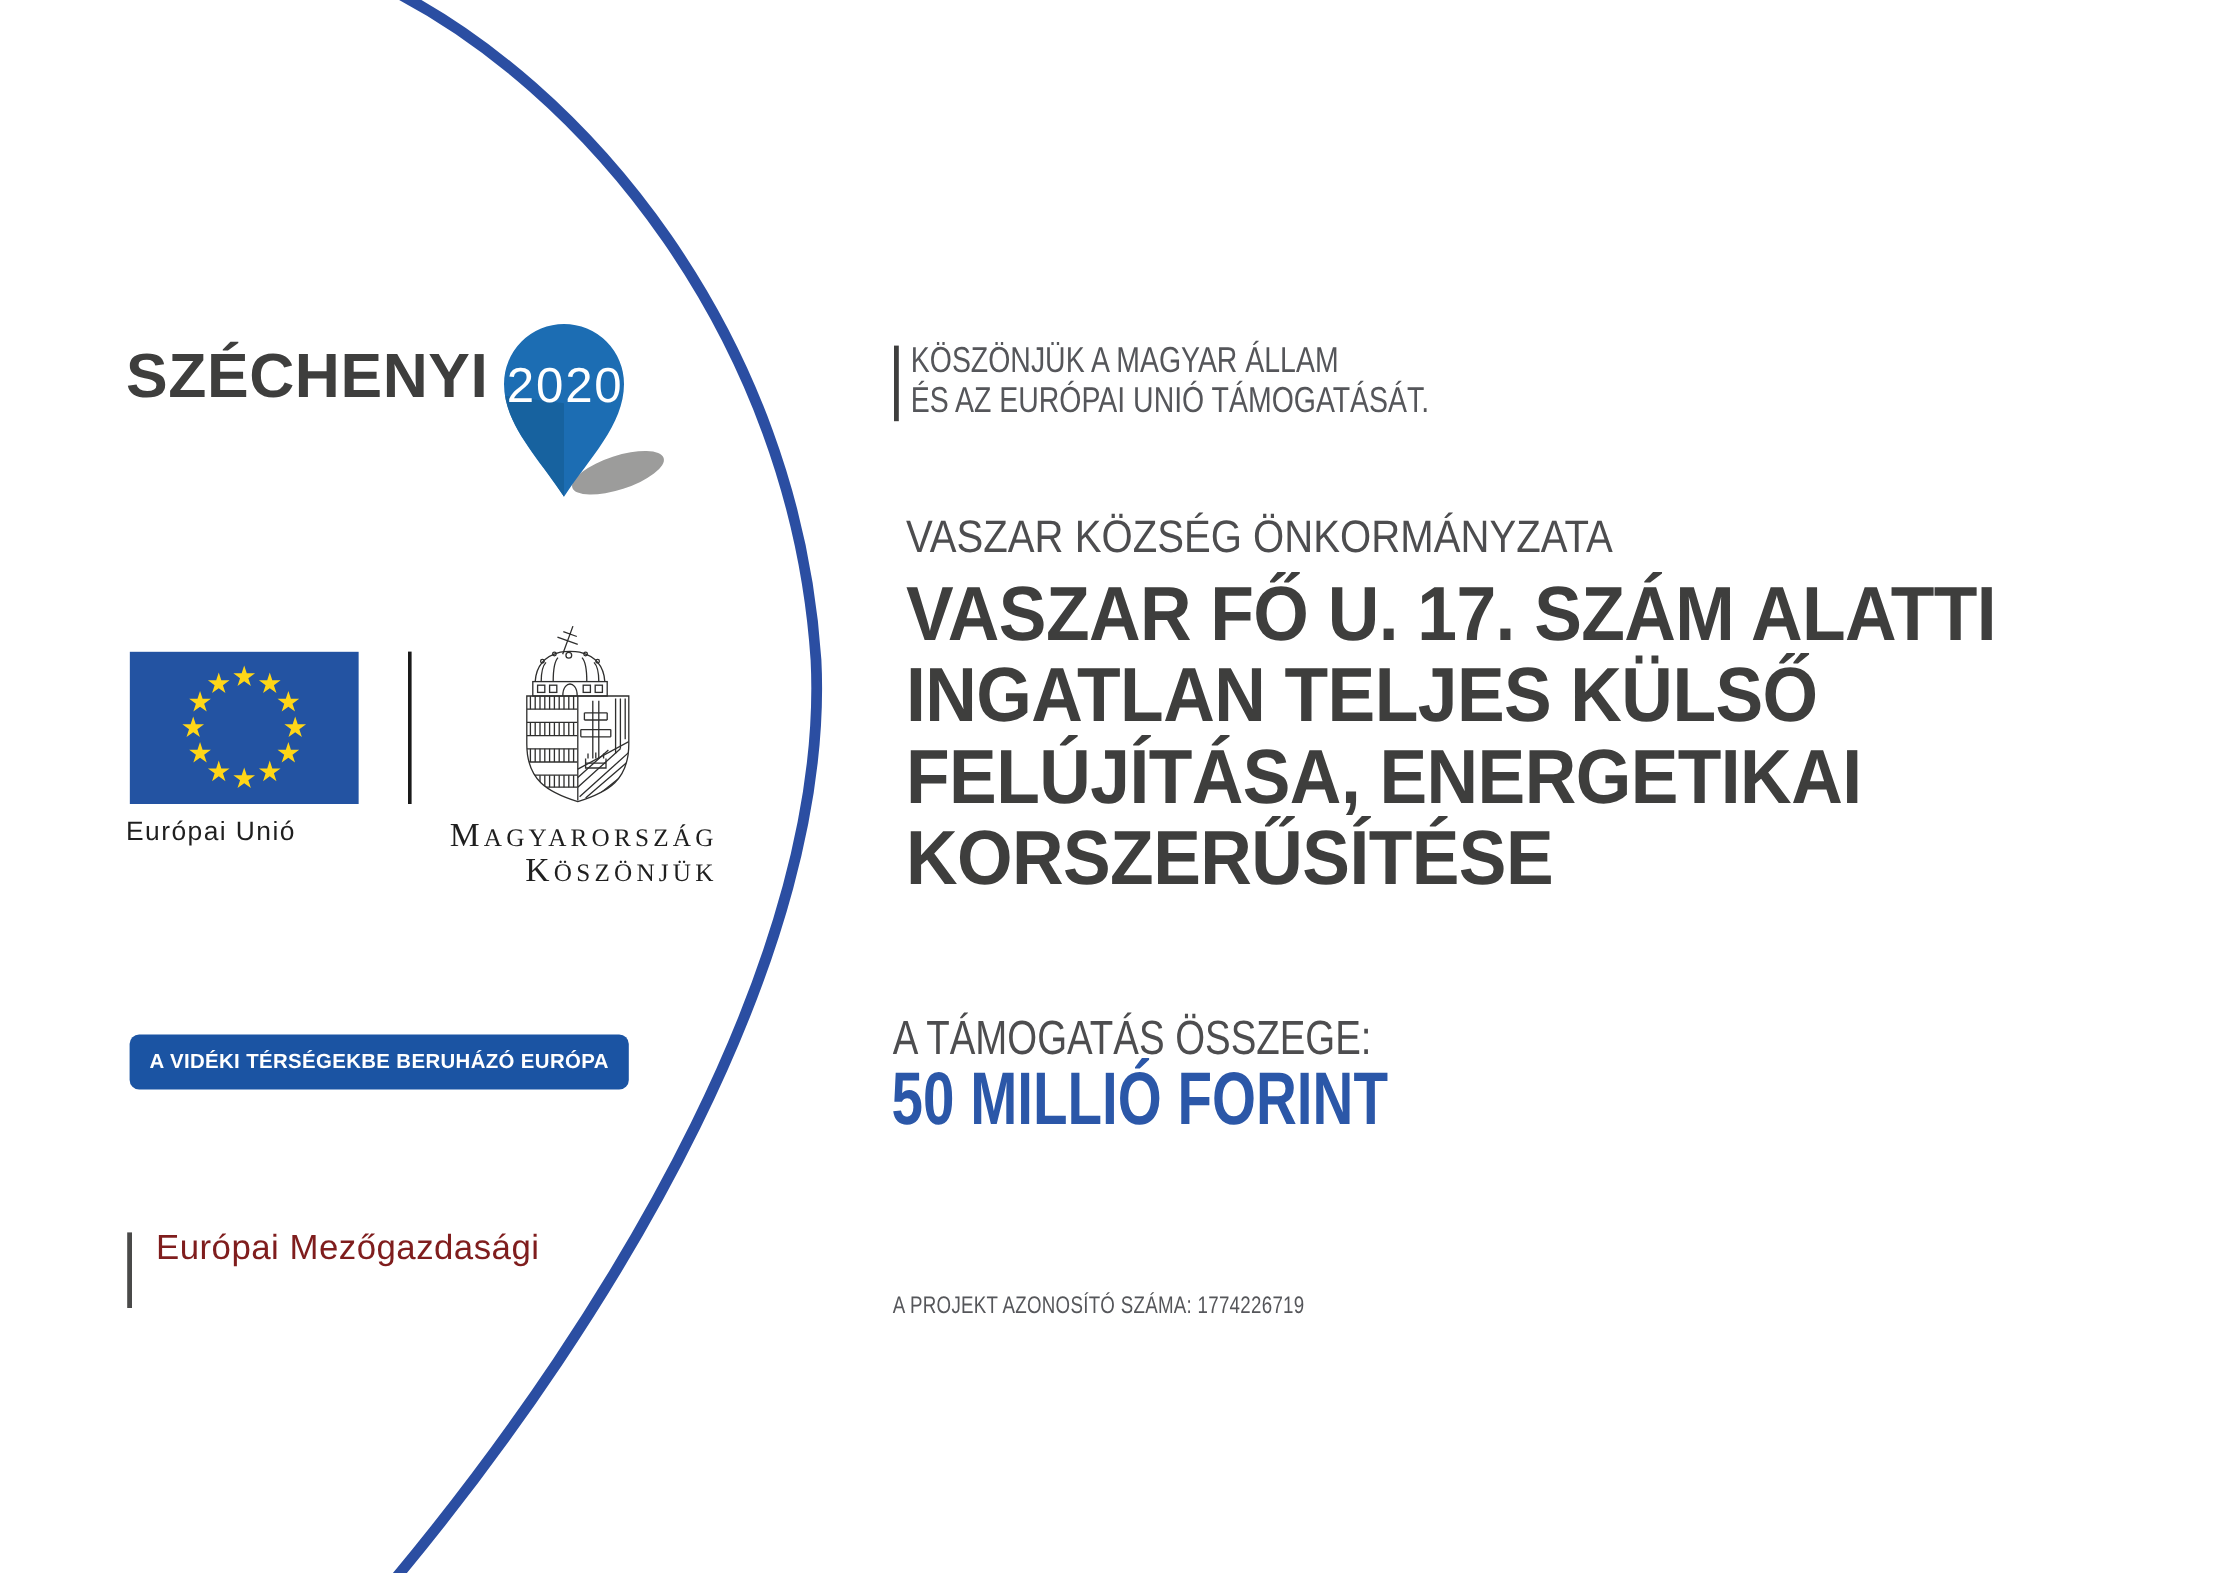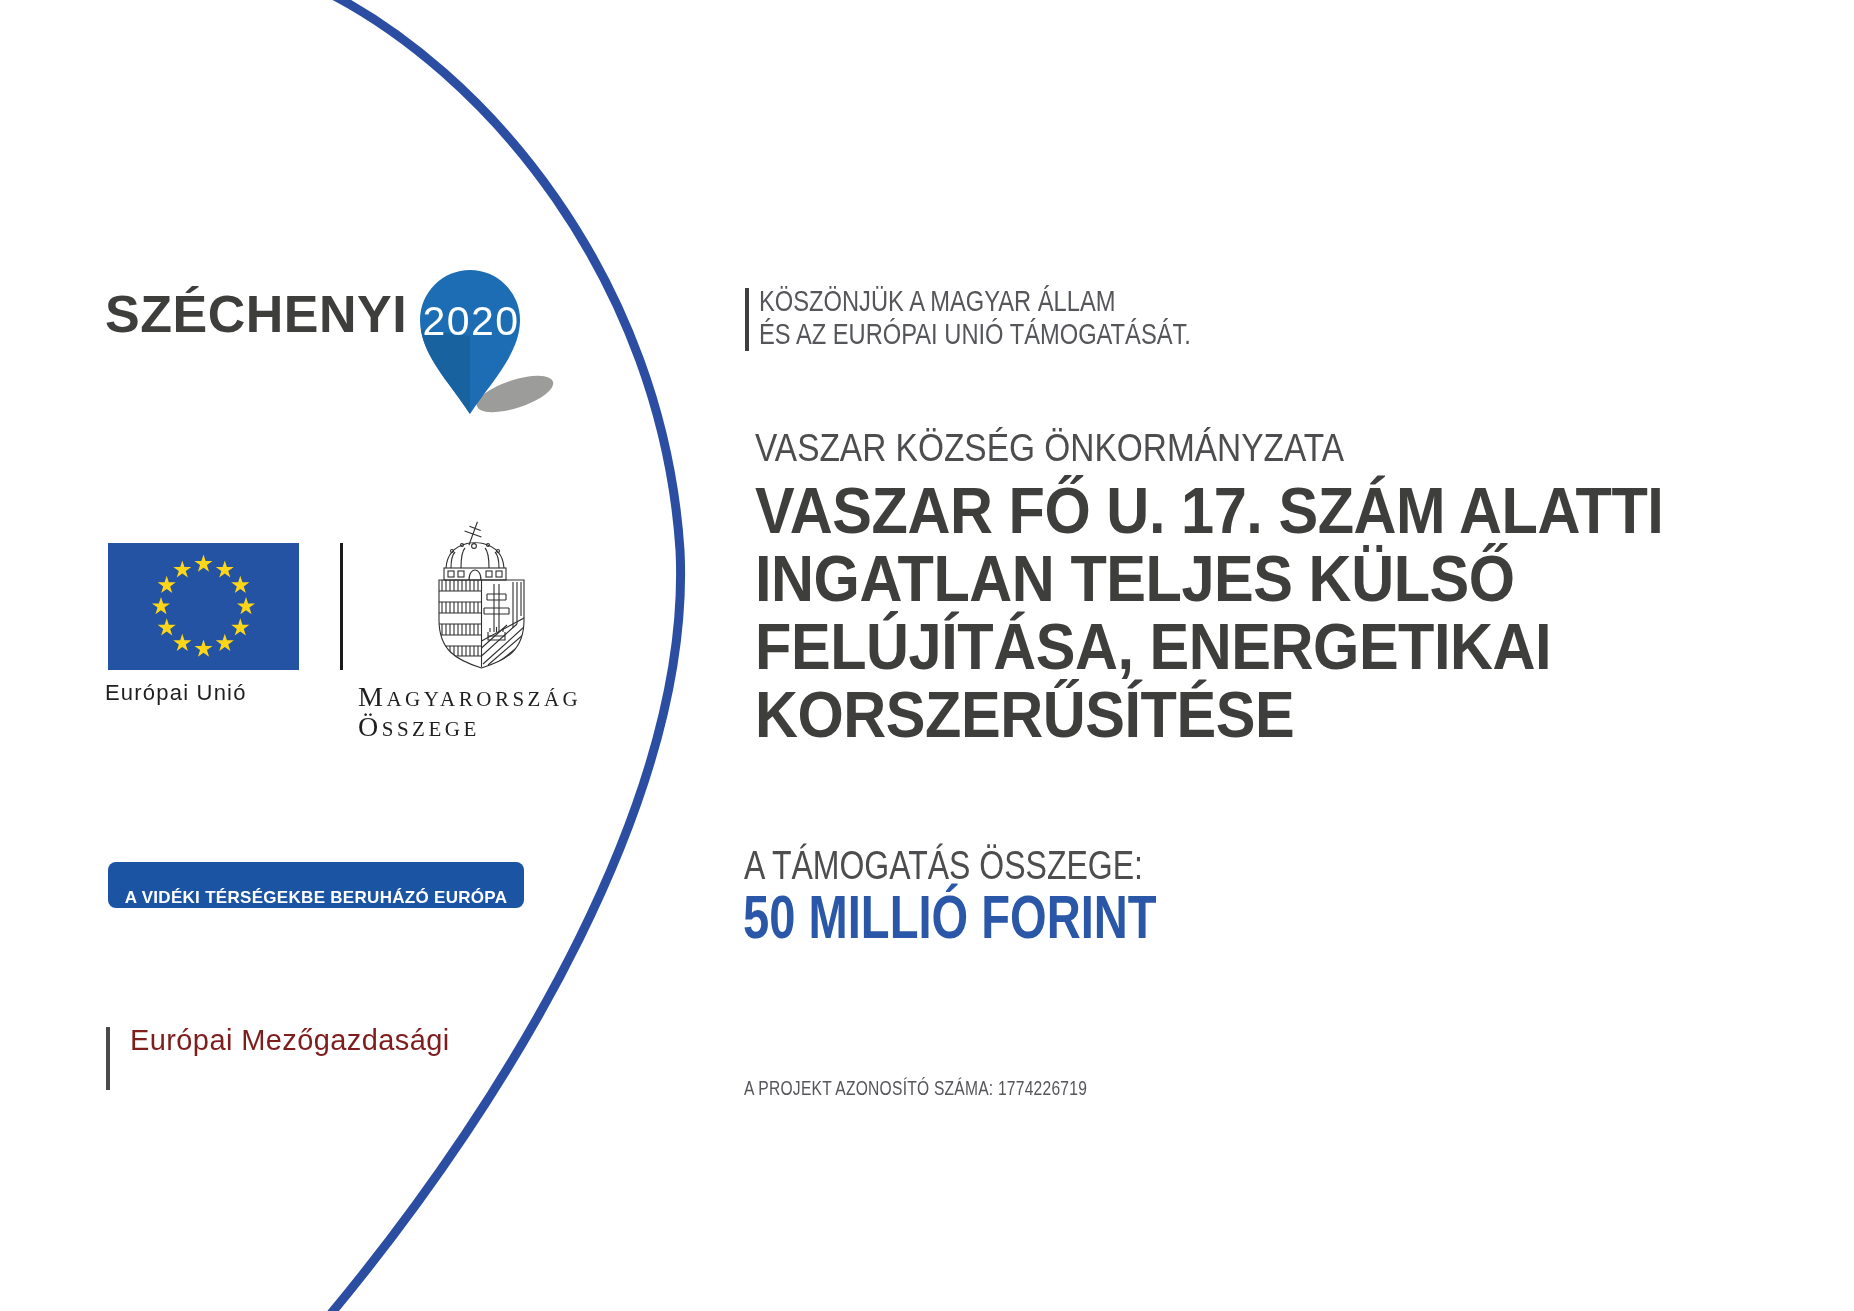--- a/index.html
+++ b/index.html
@@ -15,28 +15,28 @@
   .sz-wordmark{
     left:58px;top:288px;font-size:52px;font-weight:700;line-height:52px;
     color:#3E3E3D;letter-spacing:.5px;white-space:nowrap;
   }
   .eu-label{
     left:58px;top:676px;font-size:22px;line-height:34px;color:#1F1F1F;
     letter-spacing:1.2px;white-space:nowrap;
   }
   .flag-divider{left:293px;top:543px;width:3px;height:127px;background:#1A1A1A;}
   .gov-block{
-    left:311px;top:683px;width:240px;text-align:left;
+    left:311px;top:683px;width:240px;text-align:right;
     font-family:"Liberation Serif", serif;color:#1F1F1F;
   }
   .gov-line{font-size:21px;line-height:27px;letter-spacing:3.5px;white-space:nowrap;}
   .gov-line::first-letter{font-size:28px;}
   .banner{
     left:61px;top:862px;width:416px;height:46px;background:#1B54A3;border-radius:8px;
-    display:flex;align-items:flex-end;justify-content:center;
+    display:flex;align-items:center;justify-content:center;
   }
   .banner span{
     color:#fff;font-size:17px;font-weight:700;letter-spacing:.3px;white-space:nowrap;
   }
   .emva-bar{left:59px;top:1027px;width:4px;height:63px;background:#4A4A49;}
   .emva-text{
     left:83px;top:1025px;font-size:29px;line-height:31px;color:#7f1d1d;
     letter-spacing:.4px;white-space:nowrap;
   }
 
@@ -146,21 +146,21 @@
         <path d="M441 632 V640 H458 V632 M441 636 H458 M443 632 V628 M449.5 632 V627 M456 632 V628"></path>
         <path d="M466 582 V628 M470 582 V624 M474 582 V616"></path>
         <path d="M434.5 641 L477 618"></path>
         <path d="M436 664 L477 627 M441 665 L477 634 M447 666 L477 642 M454 665 L477 650 M462 663 L477 658 M434.5 656 L470 624 M434.5 648 L460 625"></path>
       </g>
     </g>
   </svg>
 
   <div class="abs gov-block">
     <div class="gov-line">MAGYARORSZÁG</div>
-    <div class="gov-line">ÖSSZEGE</div>
+    <div class="gov-line">KÖSZÖNJÜK</div>
   </div>
 
   <div class="abs banner">
     <span>A VIDÉKI TÉRSÉGEKBE BERUHÁZÓ EURÓPA</span>
   </div>
 
   <div class="abs emva-bar"></div>
   <div class="abs emva-text">
     <div>Európai Mezőgazdasági</div>
   </div>

